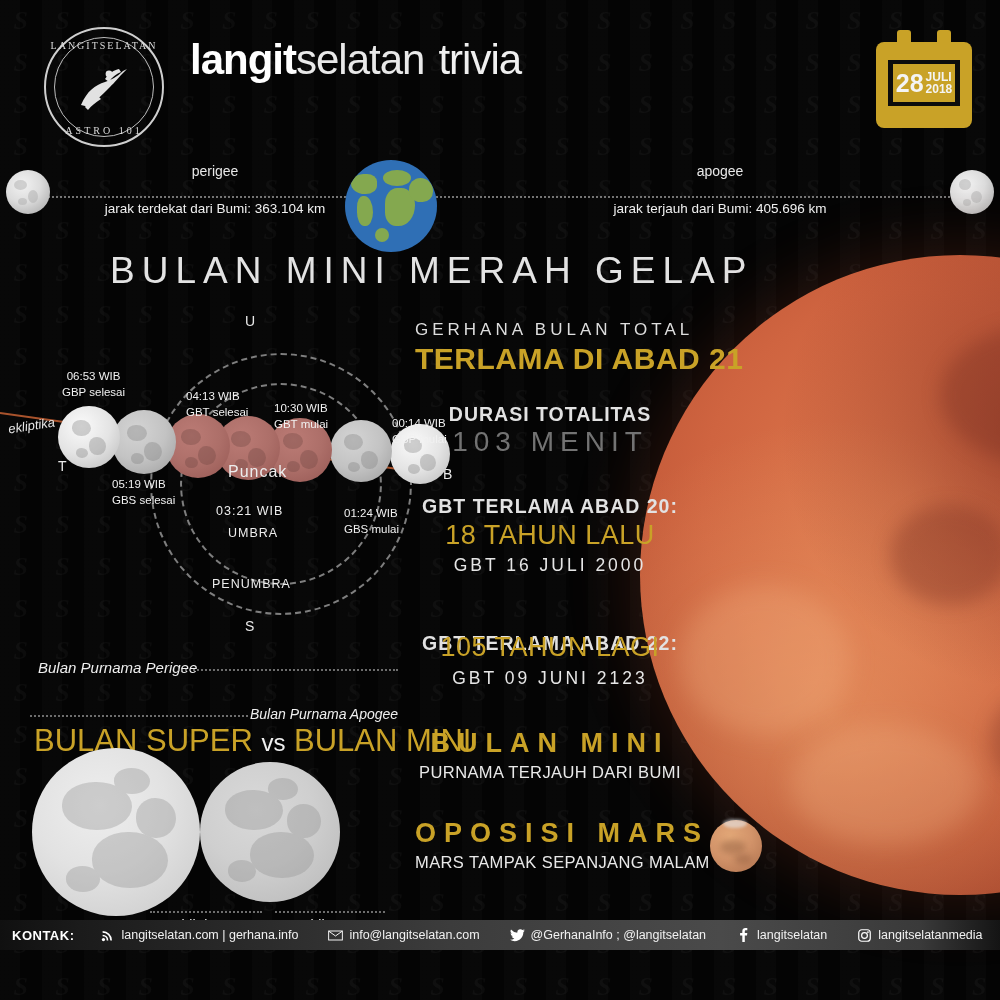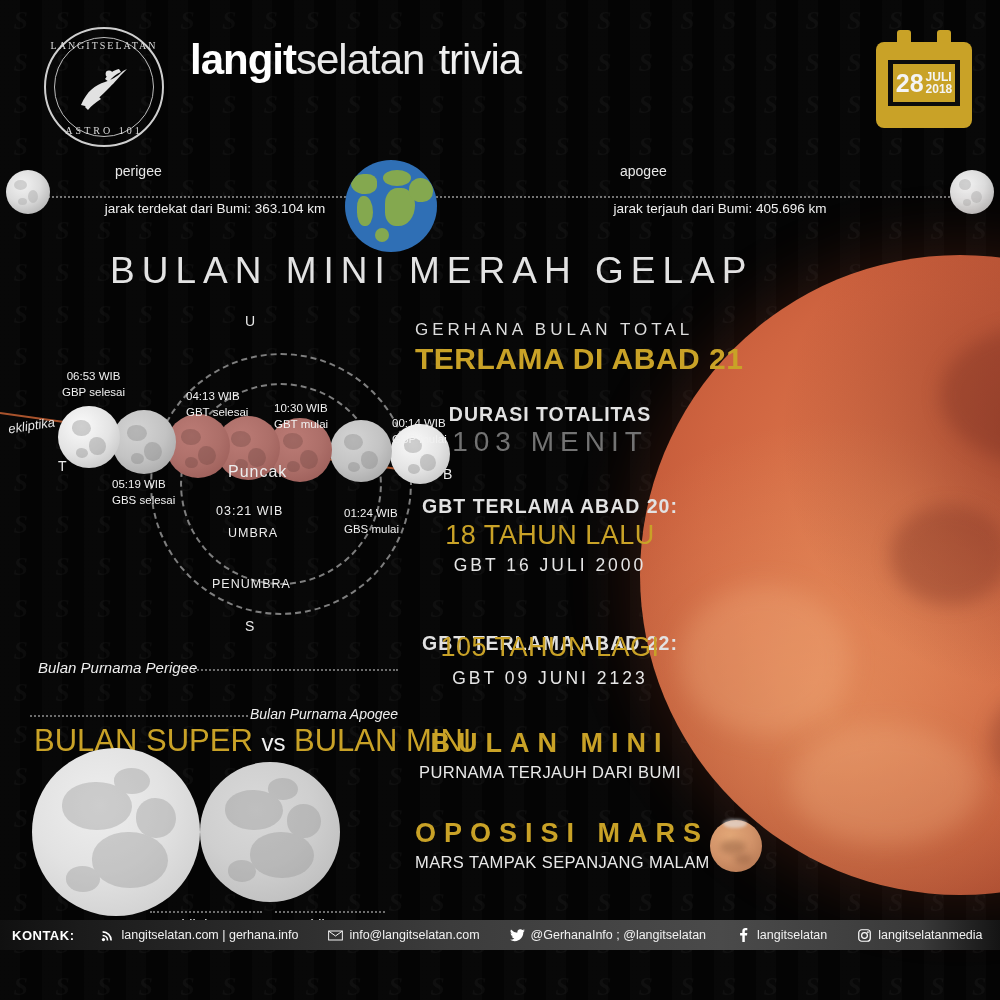--- a/index.html
+++ b/index.html
@@ -96,21 +96,21 @@
   .dotline{
     position:absolute;height:0;border-top:2px dotted #9a9a9a;opacity:.75;
   }
   .moon-small{
     position:absolute;border-radius:50%;
     background:radial-gradient(circle at 38% 33%, #f2f2f2 0%, #dcdcdc 45%, #b9b9b9 78%, #9a9a9a 100%);
   }
   .craters{position:absolute;inset:0;border-radius:50%;overflow:hidden;opacity:.45;}
   .craters i{position:absolute;background:#a9a9a9;border-radius:50%;display:block;}
   .band-label{
-    position:absolute;color:#e8e8e8;font-size:14px;white-space:nowrap;
+    position:absolute;color:#e8e8e8;font-size:14px;text-align:center;white-space:nowrap;
   }
   .band-sub{
     position:absolute;color:#f0f0f0;font-size:13.5px;text-align:center;white-space:nowrap;
   }
   .earth{
     position:absolute;left:345px;top:160px;width:92px;height:92px;border-radius:50%;
     background:#2f6fb5;overflow:hidden;
   }
   .earth b{position:absolute;background:#84a84f;display:block;}
 

